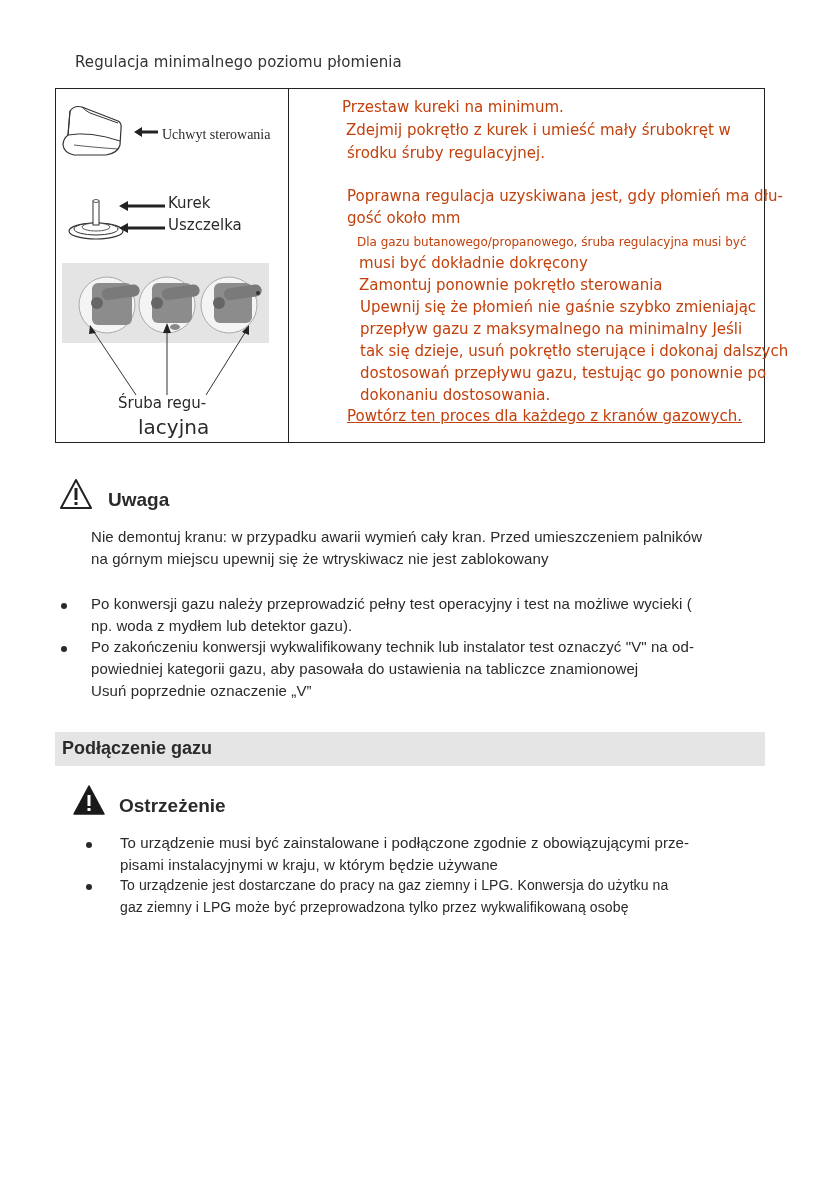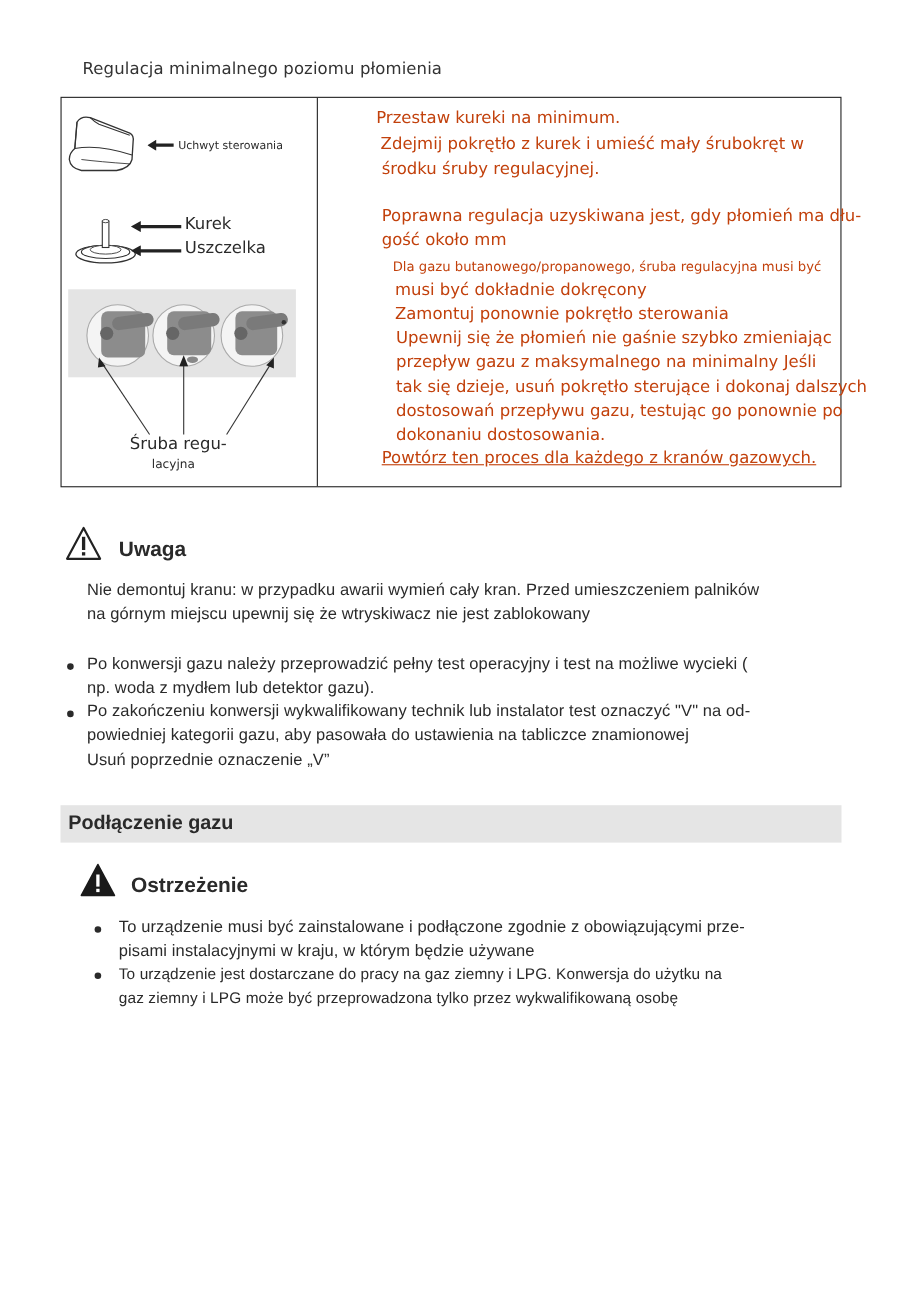--- a/index.html
+++ b/index.html
@@ -6,21 +6,21 @@
   body { width:822px; height:1191px; position:relative; font-family:"DejaVu Sans","Liberation Sans",sans-serif; color:#2a2a2a; overflow:hidden; }
   .abs { position:absolute; }
   .title { left:75px; top:53px; font-size:15px; color:#333; letter-spacing:0.1px; }
   .tbl { left:55px; top:88px; width:710px; height:355px; border:1.5px solid #222; box-sizing:border-box; }
   .tbl .divider { position:absolute; left:232px; top:0; bottom:0; border-left:1.5px solid #222; }
   .lbl { position:absolute; color:#2a2a2a; }
   .rt { position:absolute; font-size:15px; color:#c2410c; white-space:nowrap;margin-left:30px; }
   .rt.small { font-size:12px; }
   .gray { position:absolute; left:6px; top:174px; width:207px; height:80px; background:#e4e4e4; }
   .warn-head { font-size:19px; font-weight:bold; font-family:"Liberation Sans","DejaVu Sans",sans-serif; color:#2a2a2a; }
-  .para { font-size:15px; font-family:"Liberation Sans","DejaVu Sans",sans-serif; color:#2a2a2a; white-space:nowrap; letter-spacing:0.1px; }
+  .para { font-size:15px; font-family:"Liberation Sans","DejaVu Sans",sans-serif; color:#2a2a2a; white-space:nowrap; letter-spacing:0.1px;margin-left:12px; }
   .bullet { position:absolute; width:6px; height:6px; border-radius:50%; background:#2a2a2a; }
   .section-bar { left:55px; top:732px; width:710px; height:34px; background:#e5e5e5; }
   .section-bar span { position:absolute; left:7px; top:6px; font-size:18px; font-weight:bold; font-family:"Liberation Sans","DejaVu Sans",sans-serif; color:#2a2a2a; }
 </style>
 </head>
 <body>
 
 <div class="abs title">Regulacja minimalnego poziomu płomienia</div>
 
 <div class="abs tbl">
@@ -29,21 +29,21 @@
   <svg style="position:absolute;left:4px;top:12px" width="70" height="60" viewBox="0 0 70 60">
     <path d="M10 10 Q14 4 22 6 L58 20 Q62 22 61 28 L60 44 Q58 52 46 54 L14 54 Q4 52 3 44 Q3 38 8 34 Z" fill="#fff" stroke="#333" stroke-width="1.2"></path>
     <path d="M10 10 L8 34" stroke="#333" stroke-width="1"></path>
     <path d="M22 6 Q26 10 30 12 L58 22" fill="none" stroke="#333" stroke-width="1"></path>
     <path d="M8 34 Q30 30 60 40" fill="none" stroke="#333" stroke-width="1"></path>
     <path d="M14 44 Q30 46 58 48" fill="none" stroke="#333" stroke-width="0.8"></path>
   </svg>
   <svg style="position:absolute;left:78px;top:38px" width="24" height="10" viewBox="0 0 24 10">
       <path d="M0 5 L8 0 L8 3.5 L24 3.5 L24 6.5 L8 6.5 L8 10 Z" fill="#222"></path>
     </svg>
-  <div class="lbl" style="left:106px;top:38px;font-size:10px;">Uchwyt sterowania</div>
+  <div class="lbl" style="left:106px;top:38px;font-size:14px;font-family:Liberation Serif, serif;">Uchwyt sterowania</div>
 
   <svg style="position:absolute;left:10px;top:108px" width="60" height="44" viewBox="0 0 60 44">
     <ellipse cx="30" cy="34" rx="27" ry="8" fill="#fff" stroke="#333" stroke-width="1.2"></ellipse>
     <ellipse cx="30" cy="32" rx="22" ry="6" fill="#fff" stroke="#333" stroke-width="1"></ellipse>
     <ellipse cx="30" cy="30" rx="14" ry="4" fill="#fff" stroke="#333" stroke-width="0.8"></ellipse>
     <rect x="27" y="4" width="6" height="24" fill="#fff" stroke="#333" stroke-width="1"></rect>
     <ellipse cx="30" cy="4" rx="3" ry="1.5" fill="#fff" stroke="#333" stroke-width="0.8"></ellipse>
   </svg>
   <svg style="position:absolute;left:63px;top:112px" width="46" height="10" viewBox="0 0 46 10">
       <path d="M0 5 L9 0 L9 3.5 L46 3.5 L46 6.5 L9 6.5 L9 10 Z" fill="#222"></path>
@@ -81,21 +81,21 @@
 
   <svg style="position:absolute;left:0;top:230px" width="232" height="80" viewBox="0 0 232 80">
     <line x1="80" y1="76" x2="36" y2="10" stroke="#333" stroke-width="1"></line>
     <polygon points="34,6 40,14 33,15" fill="#222"></polygon>
     <line x1="111" y1="76" x2="111" y2="10" stroke="#333" stroke-width="1"></line>
     <polygon points="111,4 115,14 107,14" fill="#222"></polygon>
     <line x1="150" y1="76" x2="190" y2="12" stroke="#333" stroke-width="1"></line>
     <polygon points="193,6 193,16 186,13" fill="#222"></polygon>
   </svg>
   <div class="lbl" style="left:62px;top:305px;font-size:15px;">Śruba regu-</div>
-  <div class="lbl" style="left:82px;top:326px;font-size:11px;">lacyjna</div>
+  <div class="lbl" style="left:82px;top:326px;font-size:20px;">lacyjna</div>
 
   <div class="rt" style="left:256px;top:9px;">Przestaw kureki na minimum.</div>
   <div class="rt" style="left:260px;top:32px;">Zdejmij pokrętło z kurek i umieść mały śrubokręt w</div>
   <div class="rt" style="left:261px;top:55px;">środku śruby regulacyjnej.</div>
   <div class="rt" style="left:261px;top:98px;">Poprawna regulacja uzyskiwana jest, gdy płomień ma dłu-</div>
   <div class="rt" style="left:261px;top:120px;">gość około        mm</div>
   <div class="rt small" style="left:271px;top:146px;">Dla gazu butanowego/propanowego, śruba regulacyjna musi być</div>
   <div class="rt" style="left:273px;top:165px;">musi być dokładnie dokręcony</div>
   <div class="rt" style="left:273px;top:187px;">Zamontuj ponownie pokrętło sterowania</div>
   <div class="rt" style="left:274px;top:209px;">Upewnij się  że płomień nie gaśnie szybko zmieniając</div>

